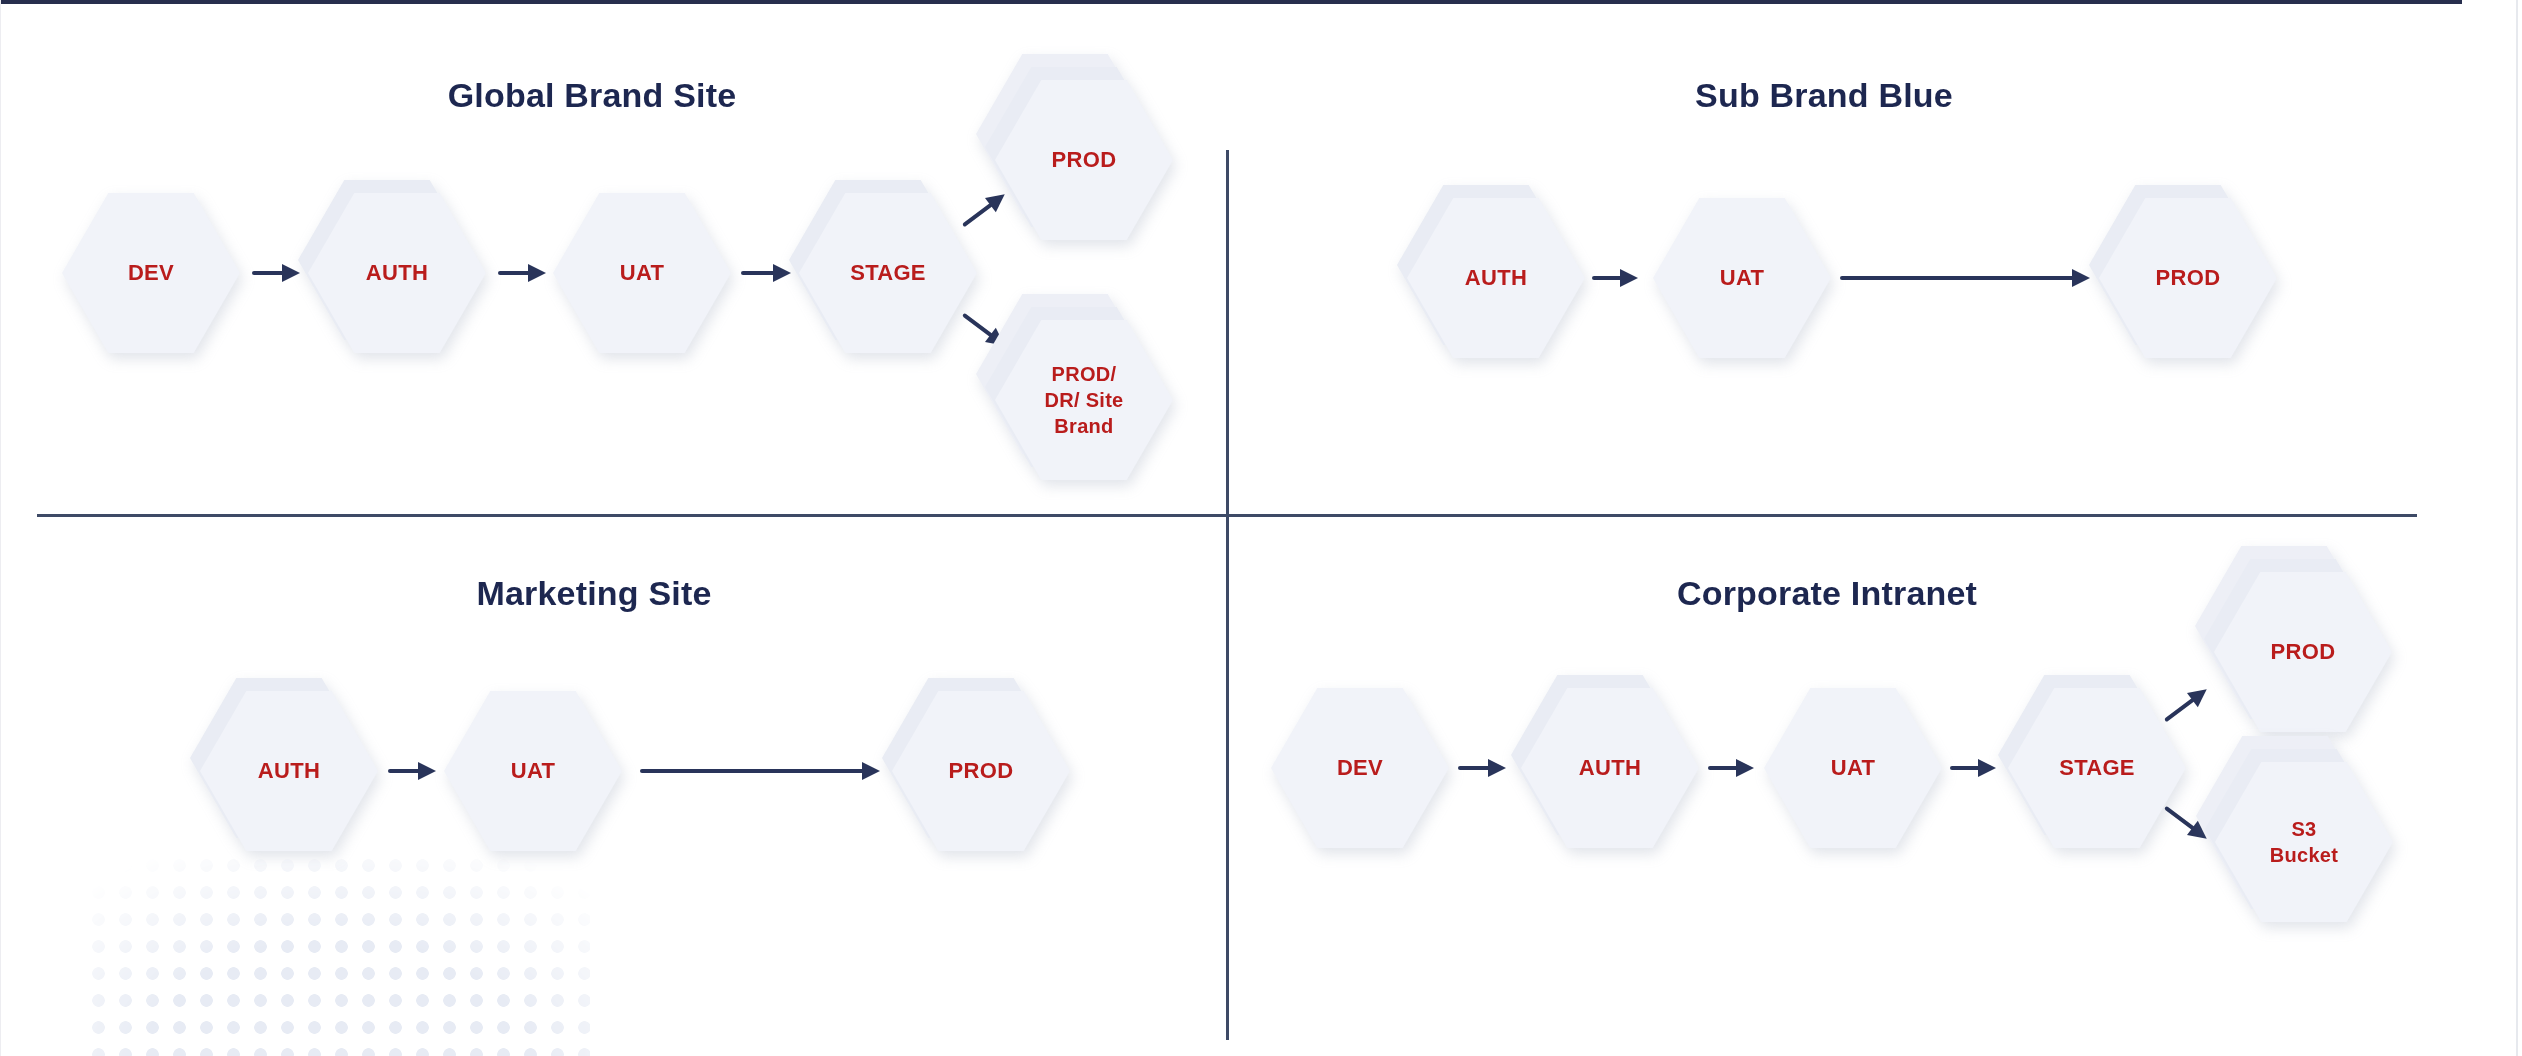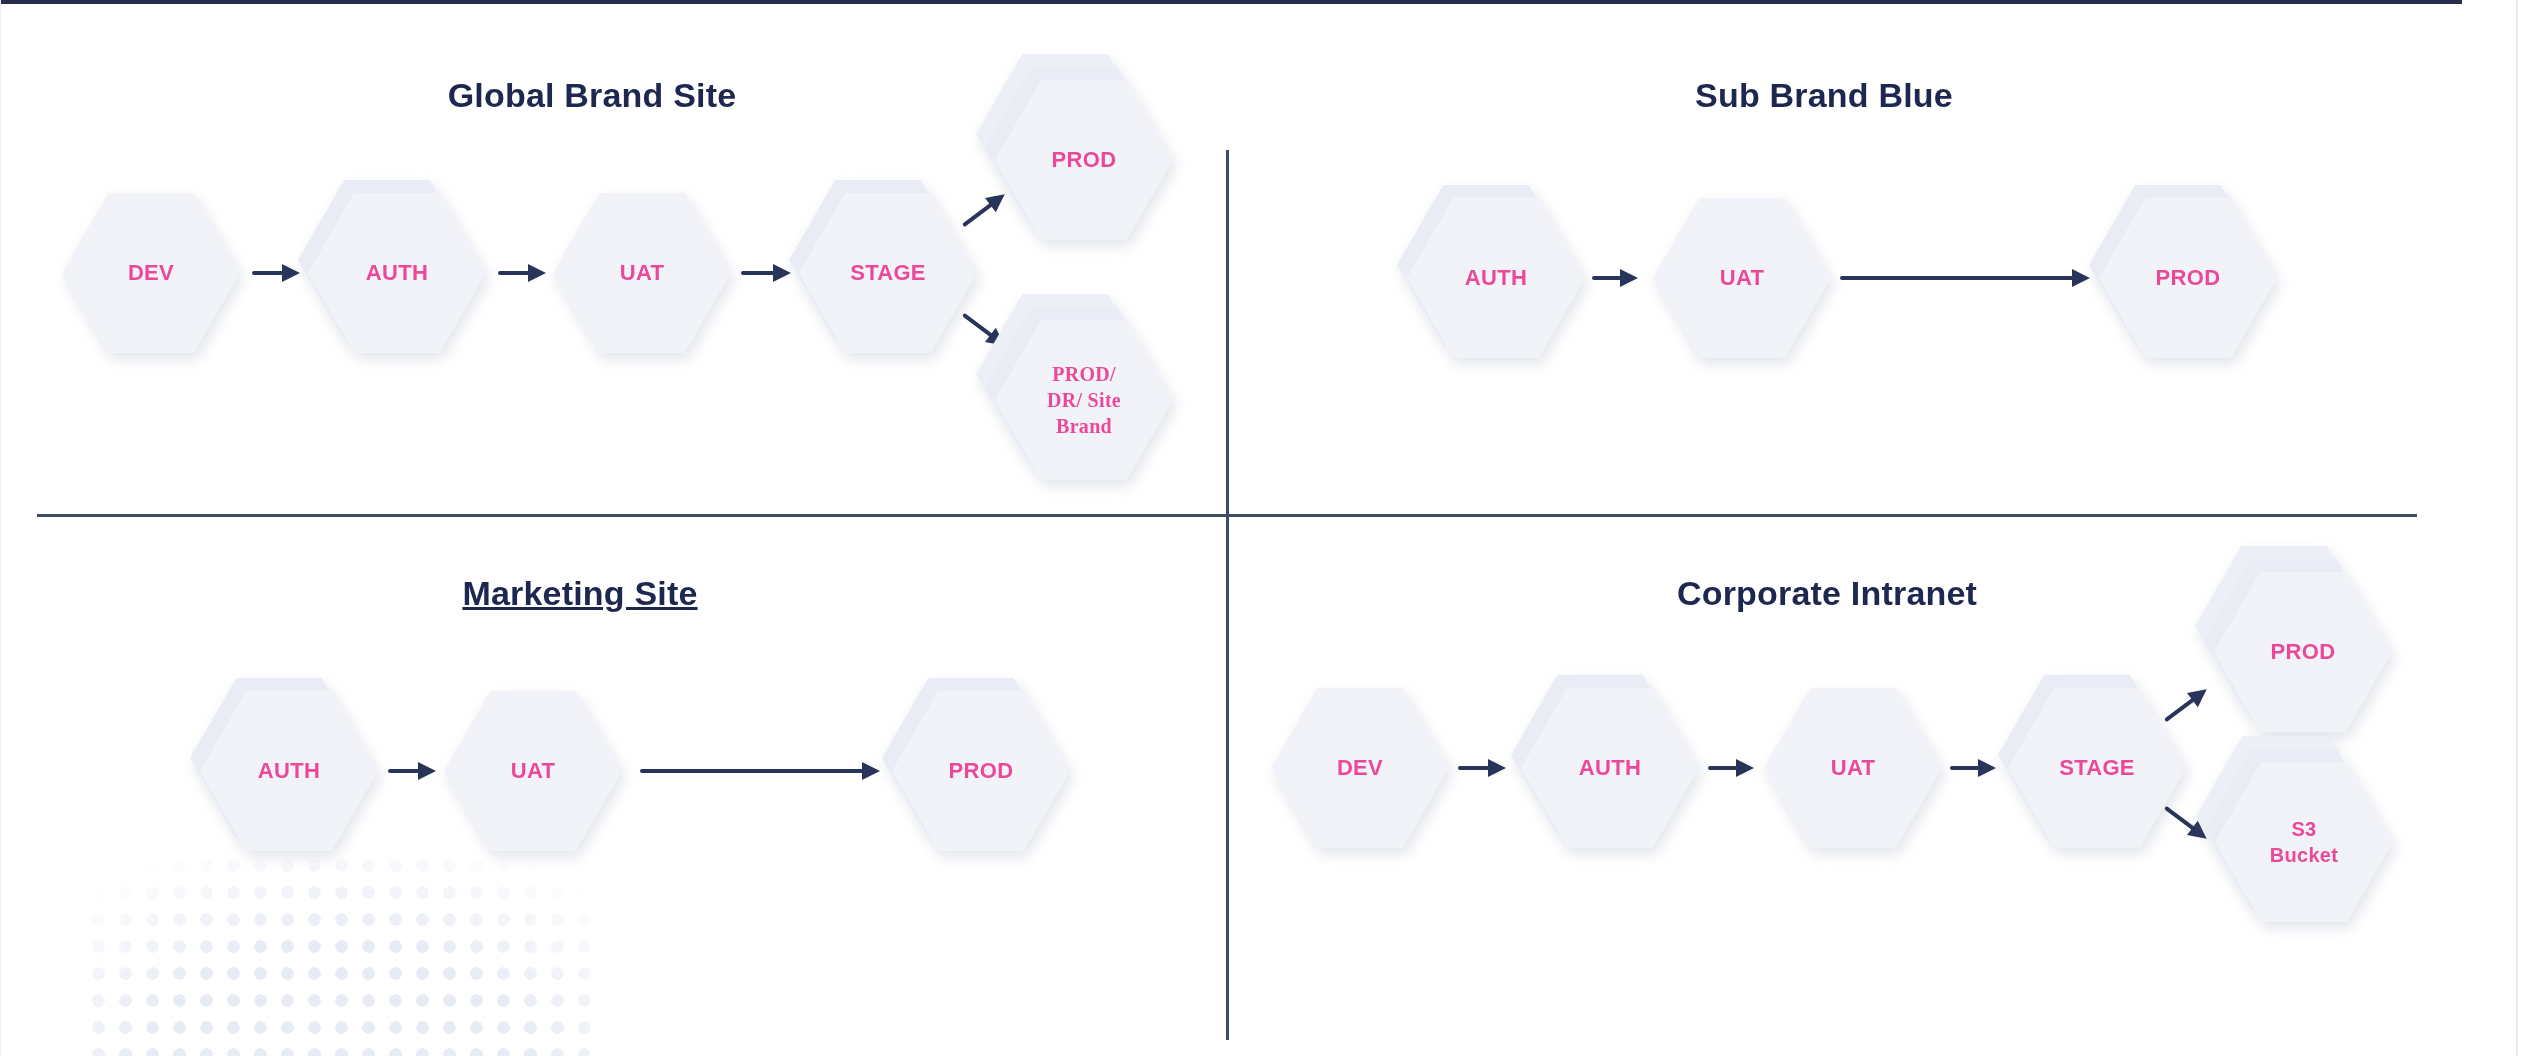--- a/index.html
+++ b/index.html
@@ -16,39 +16,39 @@
 
   .v-divider { position:absolute; left:1226px; top:150px; width:3px; height:890px; background:#3e4a66; }
   .h-divider { position:absolute; left:37px;  top:514px; width:2380px; height:3px; background:#3e4a66; }
 
   .qtitle {
     position:absolute; width:700px; text-align:center;
     font-size:34px; font-weight:bold; color:#1d2750; letter-spacing:0.2px;
   }
   .qt1 { left:242px;  top:76px;  }
   .qt2 { left:1474px; top:76px;  }
-  .qt3 { left:230px;  top:574px;text-decoration:underline; }
+  .qt3 { left:244px;  top:574px; }
   .qt4 { left:1477px; top:574px; }
 
   .hexnode {
     position:absolute; width:178px; height:160px;
     filter: drop-shadow(3px 6px 7px rgba(120,130,160,0.22));
   }
   .hex {
     position:absolute; left:0; top:0; width:178px; height:160px;
     clip-path: polygon(26% 0%, 74% 0%, 100% 50%, 74% 100%, 26% 100%, 0% 50%);
     background:#f1f3f9;
   }
   .hex.b1 { transform: translate(-10px,-13px); background:#e9ecf4; }
   .hex.b2 { transform: translate(-19px,-26px); background:#edeff6; }
   .hexlabel {
     position:absolute; left:0; top:0; width:178px; height:160px;
     display:flex; flex-direction:column; align-items:center; justify-content:center;
     text-align:center; font-weight:bold; font-size:22px; line-height:1.3;
-    color:#ec4899; letter-spacing:0.3px;
+    color:#b91c1c; letter-spacing:0.3px;
   }
   .hexlabel.small { font-size:20px; }
 
   .arrow { position:absolute; height:0; }
   .arrow .shaft {
     position:absolute; left:0; right:15px; top:-1.75px; height:3.5px;
     background:#29345a; border-radius:2px;
   }
   .arrow .head {
     position:absolute; right:0; top:-9px; width:0; height:0;
@@ -128,21 +128,21 @@
     <div class="head"></div>
 </div>
 
 <div class="hexnode" style="left:995px; top:80px;">
   <div class="hex b2"></div>
   <div class="hex b1"></div>
   <div class="hex"></div>
   <div class="hexlabel">PROD</div>
 </div>
 
-<div class="hexnode" style="left:995px; top:320px;font-family:Liberation Serif, serif;">
+<div class="hexnode" style="left:995px; top:320px;">
   <div class="hex b2"></div>
   <div class="hex b1"></div>
   <div class="hex"></div>
   <div class="hexlabel small">
     <span>PROD/</span>
     <span>DR/ Site</span>
     <span>Brand</span>
   </div>
 </div>
 

